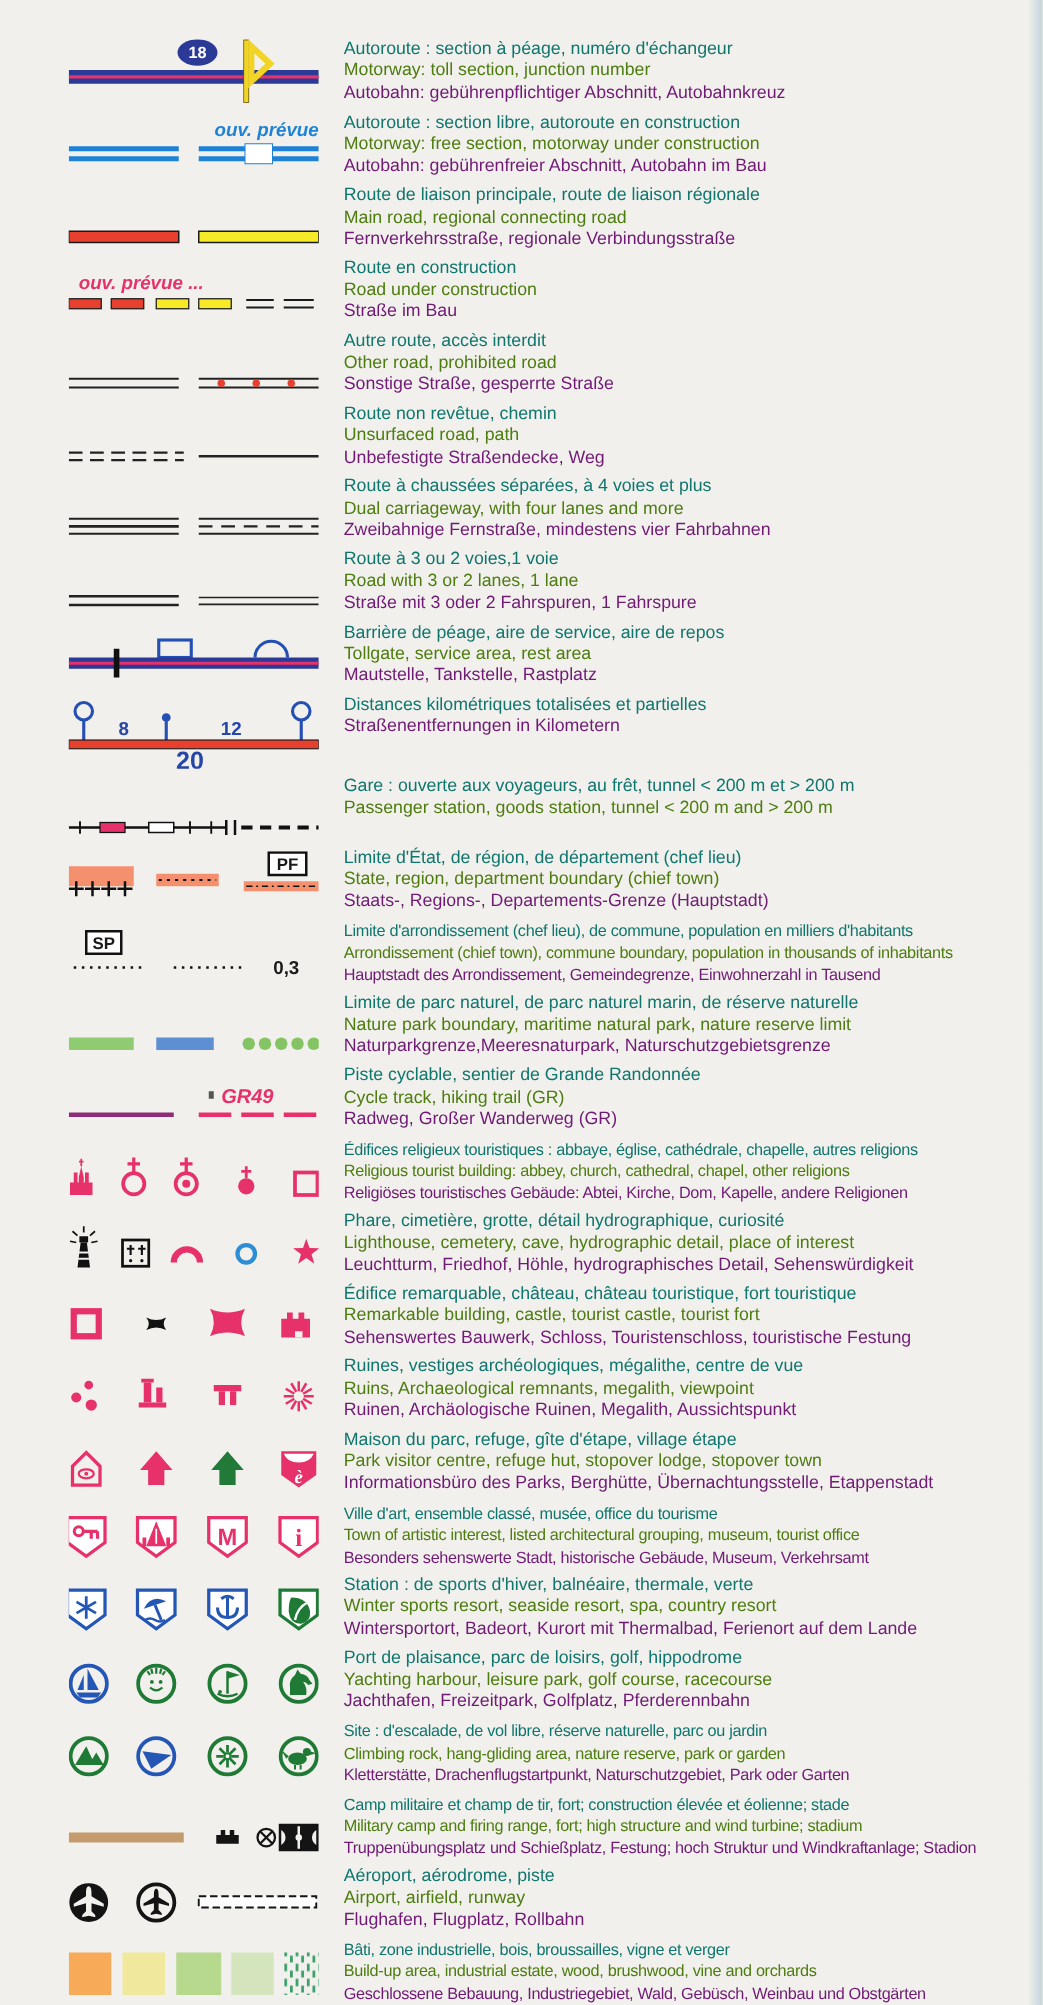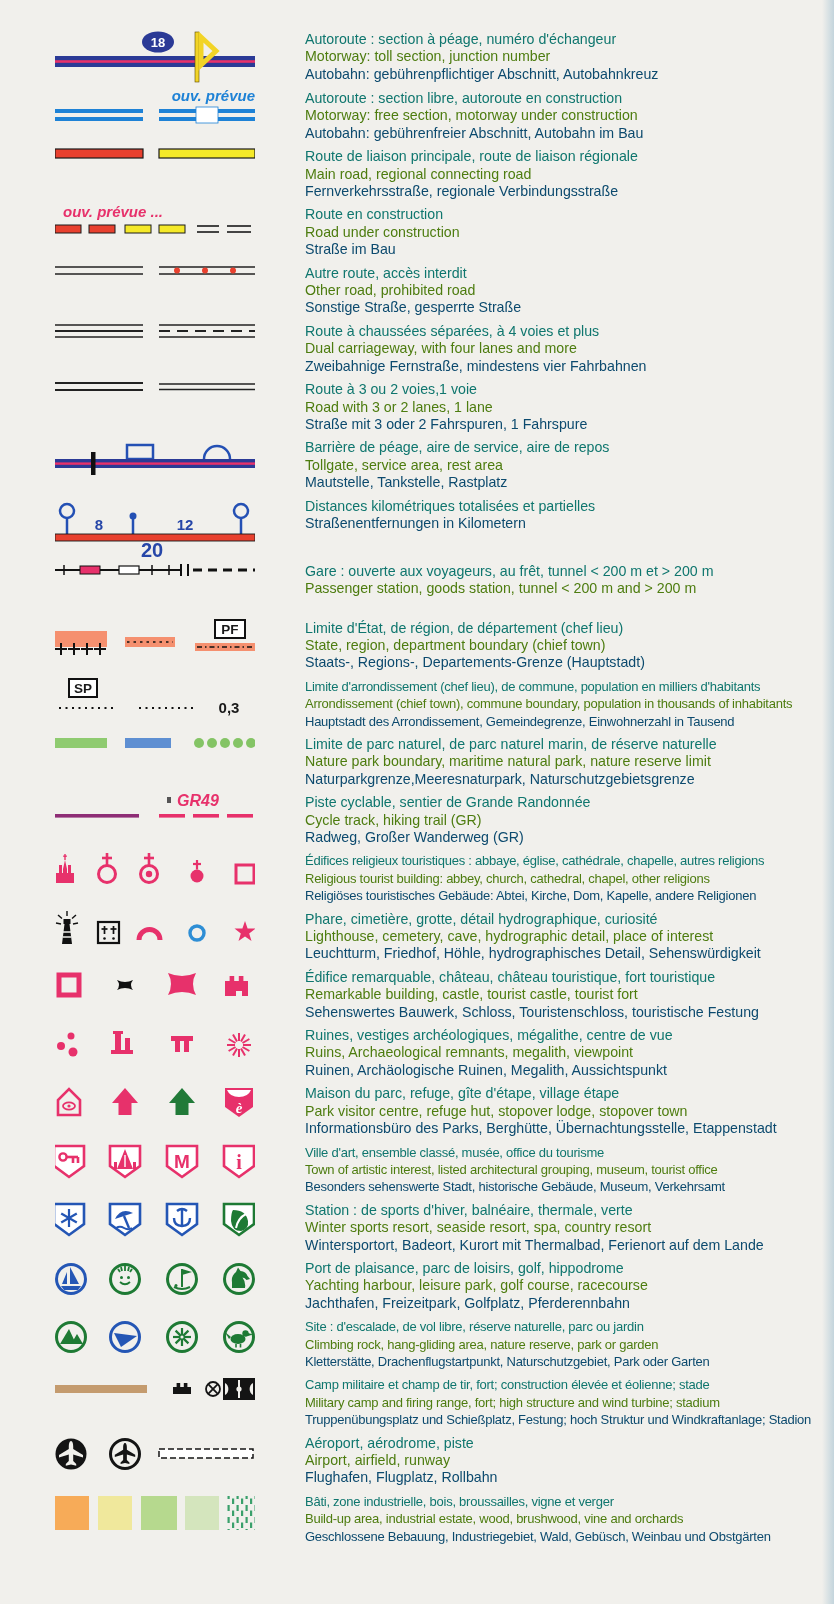--- a/index.html
+++ b/index.html
@@ -5,26 +5,26 @@
   html,body{margin:0;padding:0}
   body{
     width:834px;height:1604px;overflow:hidden;position:relative;
     background:#f1f0ec;
     font-family:"Liberation Sans",sans-serif;
   }
   .scan-edge{position:absolute;right:0;top:0;width:12px;height:100%;
     background:linear-gradient(to right,rgba(150,185,205,0),rgba(150,185,205,.5));pointer-events:none}
   .legend{padding:30px 0 0 55px}
   .row{display:flex;align-items:flex-start;margin-bottom:5px;min-height:52px}
-  .sym{flex:0 0 200px;width:200px;margin-right:50px;display:flex;align-items:flex-start;min-height:50px}
+  .sym{flex:0 0 200px;width:200px;margin-right:20px;display:flex;align-items:flex-end;min-height:50px}
   .sym svg{display:block}
   .txt{width:516px;padding-top:1px}
   .fr{color:#0f766e;font-size:14.2px;line-height:17.4px}
   .en{color:#4d7c0f;font-size:14.2px;line-height:17.4px}
-  .de{color:#0c4a6e;font-size:14.2px;line-height:17.4px}
+  .de{color:#701a75;font-size:14.2px;line-height:17.4px}
   .cond .fr,.cond .en,.cond .de{font-size:13px;letter-spacing:-0.25px}
   
   text{font-family:"Liberation Sans",sans-serif}
   .t-blue-it{fill:#1e82d6;font-style:italic;font-weight:bold;font-size:15px}
   .t-pink-it{fill:#e7316b;font-style:italic;font-weight:bold;font-size:15px}
   .t-num{fill:#2646a8;font-weight:bold;font-size:15px}
   .t-num-big{fill:#2646a8;font-weight:bold;font-size:20px}
   .t-badge{fill:#ffffff;font-weight:bold;font-size:13px}
   .t-box{fill:#1a1a1a;font-weight:bold;font-size:13.5px}
   .t-pop{fill:#1a1a1a;font-weight:bold;font-size:15px}
@@ -131,20 +131,36 @@
         </g>
       </svg>
     </div>
     <div class="txt">
       <div class="fr">Autre route, accès interdit</div>
       <div class="en">Other road, prohibited road</div>
       <div class="de">Sonstige Straße, gesperrte Straße</div>
     </div>
   </div>
 
+  <div class="row">
+    <div class="sym">
+      <svg width="200" height="14" viewBox="0 0 200 14">
+        <g stroke="#222" stroke-width="1.8" stroke-dasharray="11,6">
+          <line x1="0" y1="4" x2="92" y2="4"></line>
+            <line x1="0" y1="10" x2="92" y2="10"></line>
+        </g>
+        <line x1="104" y1="7" x2="200" y2="7" stroke="#222" stroke-width="2"></line>
+      </svg>
+    </div>
+    <div class="txt">
+      <div class="fr">Route non revêtue, chemin</div>
+      <div class="en">Unsurfaced road, path</div>
+      <div class="de">Unbefestigte Straßendecke, Weg</div>
+    </div>
+  </div>
 
   <div class="row">
     <div class="sym">
       <svg width="200" height="18" viewBox="0 0 200 18">
         <g stroke="#222">
           <line x1="0" y1="3" x2="88" y2="3" stroke-width="1.6"></line>
           <line x1="0" y1="9" x2="88" y2="9" stroke-width="2.2"></line>
           <line x1="0" y1="15" x2="88" y2="15" stroke-width="1.6"></line>
           <line x1="104" y1="3" x2="200" y2="3" stroke-width="1.6"></line>
           <line x1="104" y1="9" x2="200" y2="9" stroke-width="1.8" stroke-dasharray="11,7"></line>

